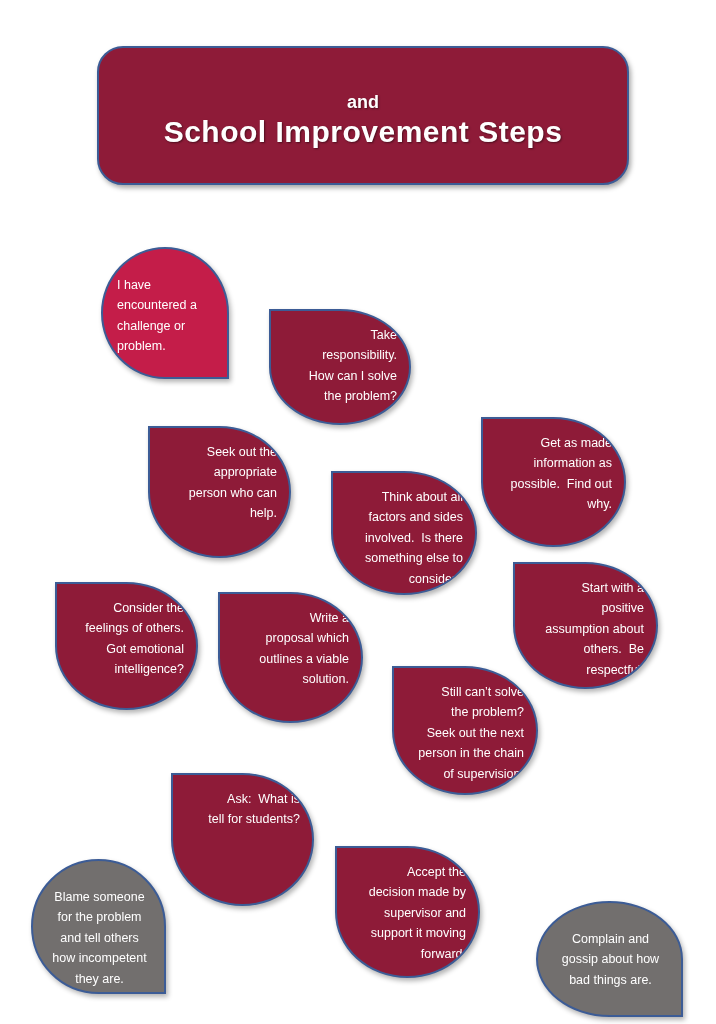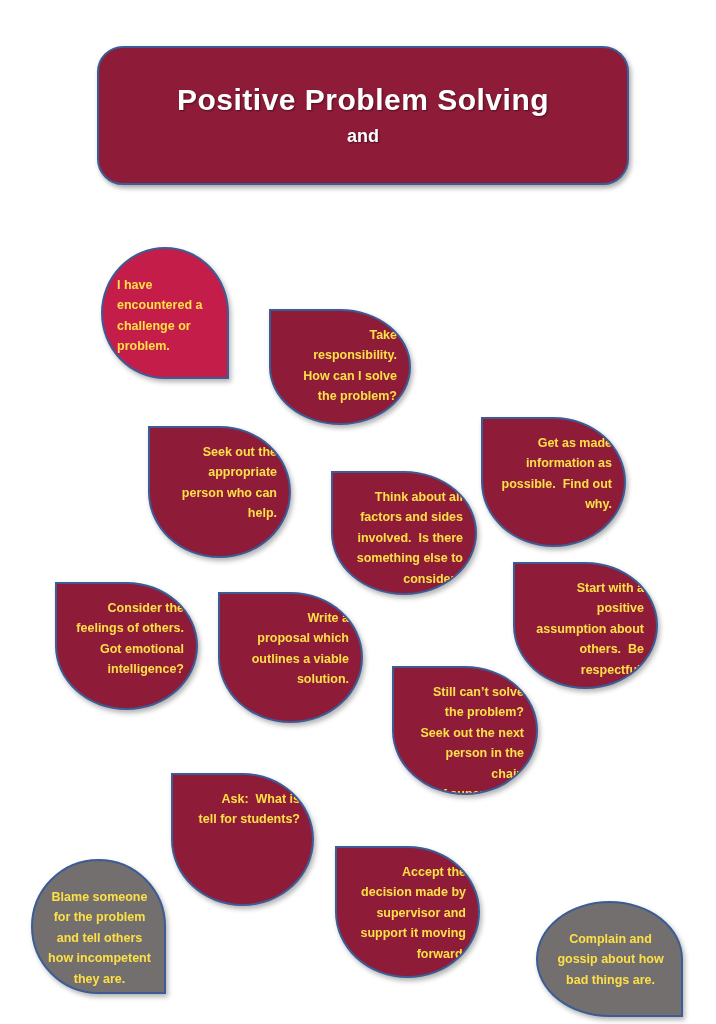--- a/index.html
+++ b/index.html
@@ -63,40 +63,39 @@
     overflow: hidden;
   }
   .step-text {
     position: absolute;
     left: 16px;
     top: 14px;
     right: 12px;
     font-size: 12.5px;
     line-height: 1.63;
     white-space: pre-wrap;
-    color: #fde047;
-    font-weight: bold;
+    color: #ffffff;
   }
 
   
   .sq-tl { border-radius: 0 50% 50% 50%; }
   .sq-br { border-radius: 50% 50% 0 50%; }
 
   .fill-maroon  { background: #8E1B38; text-align: right; }
   .fill-crimson { background: #C41D49; }
   .fill-grey    { background: #726F6E; text-align: center; }
 </style>
 </head>
 <body>
 
 <div id="poster">
 
   <div class="title-banner">
-    <div class="title-line1">Positive Problem Solving</div>
     <div class="title-line2">and</div>
+    <div class="title-line3">School Improvement Steps</div>
   </div>
 
   <div id="steps-layer">
       <div class="step fill-crimson sq-br" style="left: 101px; top: 247px; width: 128px; height: 132px;">
         <div class="step-text" style="left: 14px; top: 26px;">I have
 encountered a
 challenge or
 problem.</div>
       </div>
       <div class="step fill-maroon sq-tl" style="left: 269px; top: 309px; width: 142px; height: 116px;">

